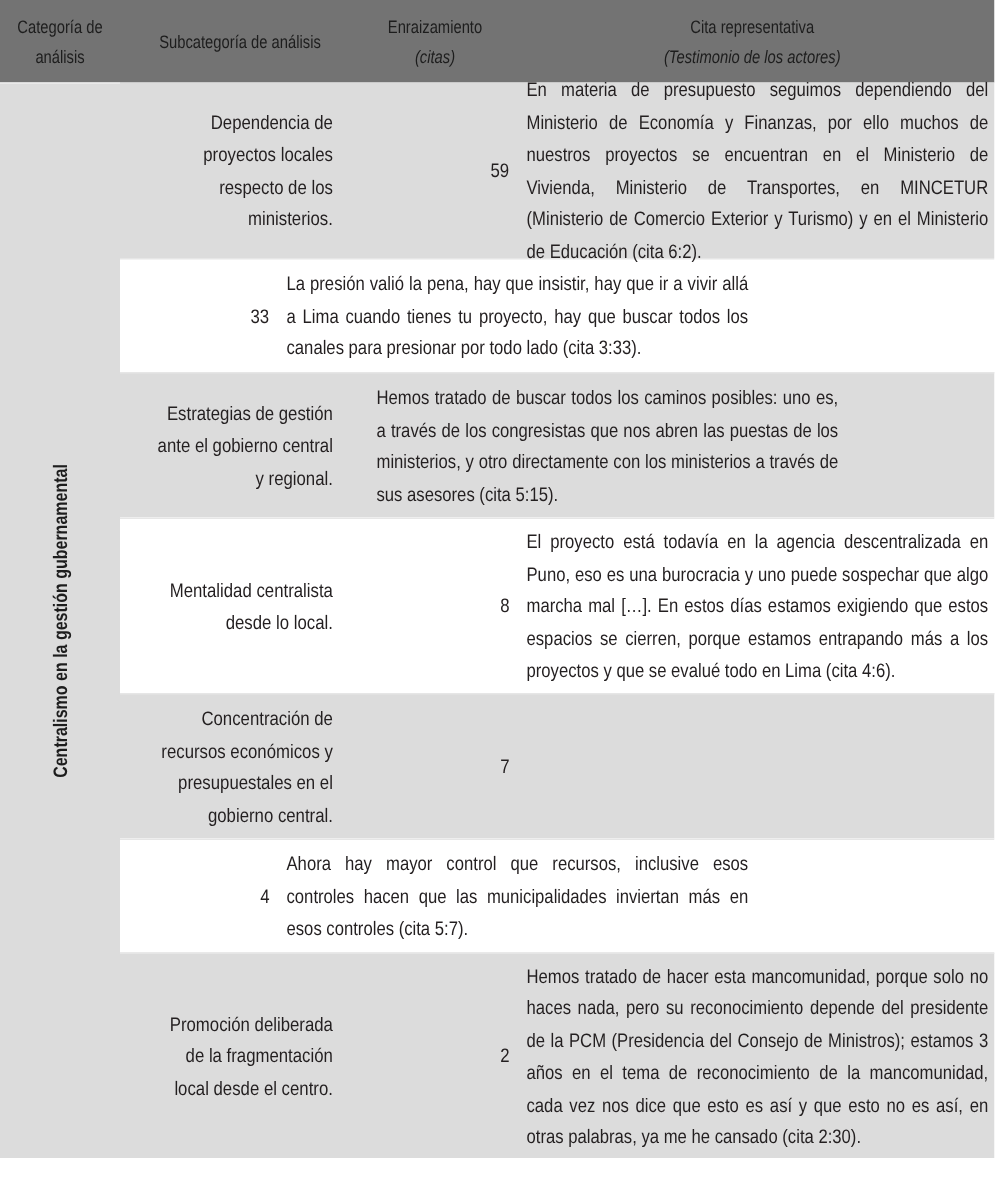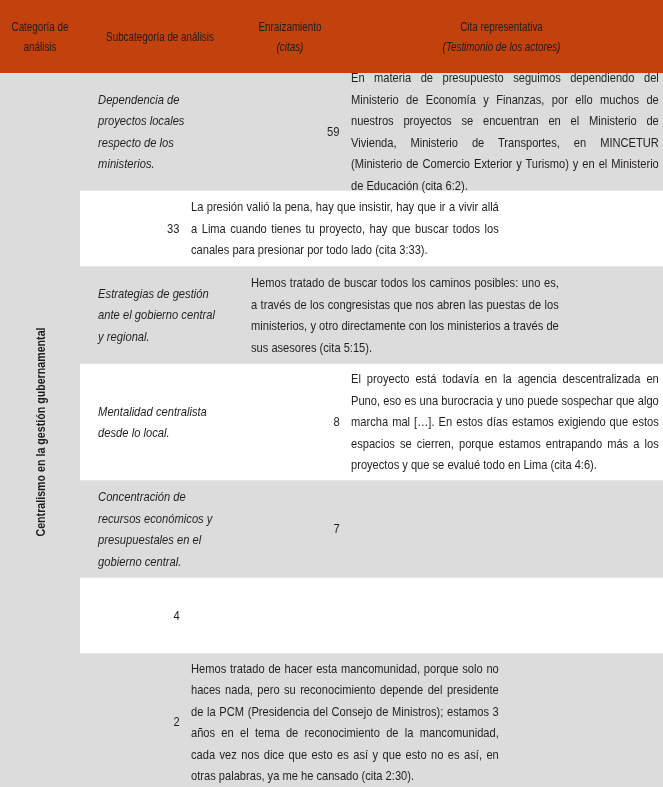--- a/index.html
+++ b/index.html
@@ -1,19 +1,19 @@
 <!DOCTYPE html>
 <html><head>
   <meta charset="utf-8">
   <style>
     html, body { margin: 0; padding: 0; background: #ffffff; }
     body { width: 663px; height: 787px; overflow: hidden; font-family: "Liberation Sans", sans-serif; color: #231f20; }
     .table { position: relative; width: 663px; }
     .header {
-      display: flex; height: 73px; background: #c2410c; align-items: center;
+      display: flex; height: 55px; background: #737373; align-items: center;
       font-size: 12px; line-height: 20px; color: #1d1d1d;
       font-stretch: condensed;
     }
     .header .h { text-align: center; transform: scaleX(0.82); }
     .h1 { width: 80px; transform-origin: center; }
     .h2 { width: 160px; }
     .h3 { width: 100px; }
     .h4 { width: 323px; }
     .h .sub { font-style: italic; display: block; }
     .body { position: relative; display: flex; }
@@ -24,21 +24,21 @@
     .cat-label {
       position: absolute; left: 50%; top: 50%;
       transform: translate(-50%, -50%) rotate(-90deg) scaleX(0.82);
       white-space: nowrap; font-weight: bold; font-size: 13px; color: #1d1d1d;
     }
     .rows { width: 583px; }
     .row { display: flex; align-items: center; font-size: 13px; line-height: 21.5px; }
     .row.grey { background: #dcdcdc; }
     .row.white { background: #ffffff; }
     .row + .row { border-top: 1px solid #e6e6e6; }
-    .sub-cell { width: 160px; text-align: left; box-sizing: border-box; padding: 0 8px; font-style: italic; }
+    .sub-cell { width: 160px; text-align: right; box-sizing: border-box; padding: 0 8px; }
     .sub-cell span, .count-cell span { display: inline-block; transform: scaleX(0.86); }
     .count-cell { width: 100px; text-align: right; }
     .quote-cell { width: 323px; box-sizing: border-box; padding: 0 4px 0 11px; text-align: justify; }
     .quote-cell span { display: block; width: 360px; transform: scaleX(0.855); transform-origin: left center; text-align: justify; }
   </style>
 </head>
 <body>
 
 <div class="table">
   <div class="header">
@@ -88,22 +88,26 @@
         <div class="quote-cell">
             <span>El proyecto está todavía en la agencia descentralizada en Puno, eso es una burocracia y uno puede sospechar que algo marcha mal […]. En estos días estamos exigiendo que estos espacios se cierren, porque estamos entrapando más a los proyectos y que se evalué todo en Lima (cita 4:6).</span>
           </div>
       </div>
       <div class="row grey" style="height:96px">
         <div class="sub-cell"><span>Concentración de recursos económicos y presupuestales en el gobierno central.</span></div>
         <div class="count-cell"><span>7</span></div>
       </div>
       <div class="row white" style="height:75px">
         <div class="count-cell"><span>4</span></div>
+        <div class="quote-cell">
+            <span>Ahora hay mayor control que recursos, inclusive esos controles hacen que las municipalidades inviertan más en esos controles (cita 5:7).</span>
+          </div>
       </div>
       <div class="row grey" style="height:136px">
+        <div class="sub-cell"><span>Promoción deliberada de la fragmentación local desde el centro.</span></div>
         <div class="count-cell"><span>2</span></div>
         <div class="quote-cell">
             <span>Hemos tratado de hacer esta mancomunidad, porque solo no haces nada, pero su reconocimiento depende del presidente de la PCM (Presidencia del Consejo de Ministros); estamos 3 años en el tema de reconocimiento de la mancomunidad, cada vez nos dice que esto es así y que esto no es así, en otras palabras, ya me he cansado (cita 2:30).</span>
           </div>
       </div>
     </div>
   </div>
 </div>
 
 </body></html>

